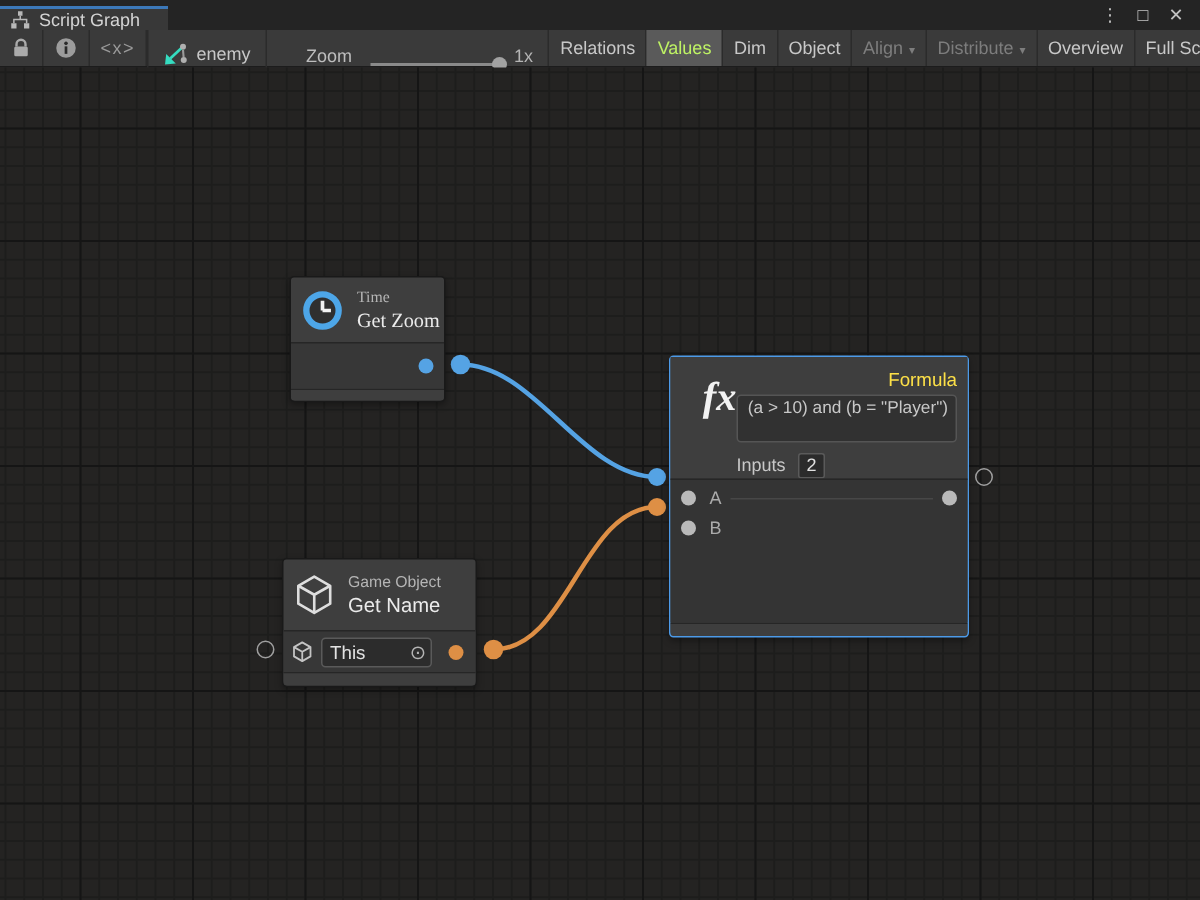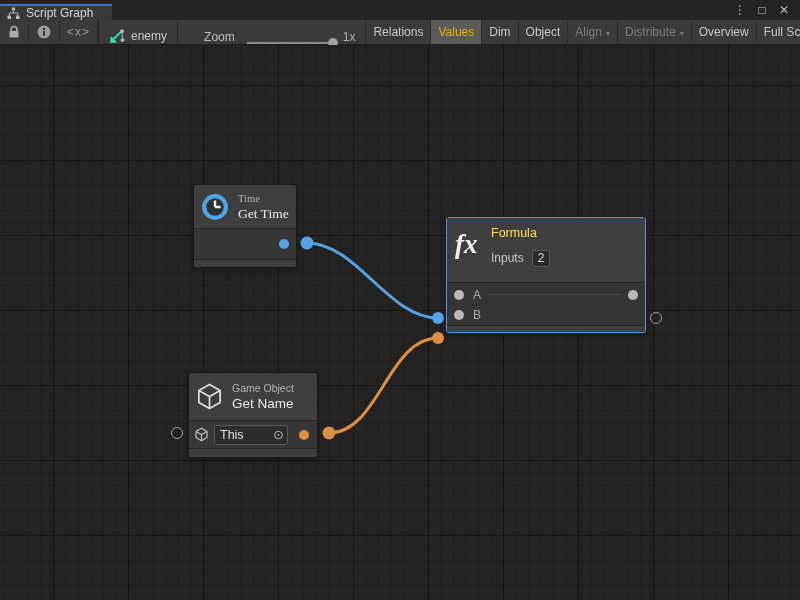--- a/index.html
+++ b/index.html
@@ -14,21 +14,21 @@
   .tab-title { font-size:12px; color:#d4d4d4; white-space:nowrap; }
   .win-controls { margin-left:auto; display:flex; align-items:center; gap:6px; padding-right:8px; }
   .win-btn { color:#c2c2c2; font-size:12px; line-height:20px; width:16px; text-align:center; cursor:default; }
 
   
   .toolbar { height:25px; background:#3a3a3a; display:flex; align-items:stretch;
     border-bottom:1px solid #1c1c1c; font-size:12px; color:#c8c8c8; }
   .tb-btn { display:flex; align-items:center; justify-content:center;
     padding:0 7px; border-right:1px solid #2b2b2b; white-space:nowrap; }
   .tb-btn.icon-btn { padding:0 8px; }
-  .tb-btn.active { background:#5a5a5a; color:#eab308; }
+  .tb-btn.active { background:#5a5a5a; color:#bef264; }
   .tb-btn.disabled { color:#7d7d7d; }
   .tb-caret { font-size:8px; margin-left:4px; margin-top:2px; }
   .tb-spacer { width:16px; }
   .code-label { color:#9a9a9a; font-size:12px; letter-spacing:1px; }
   .graph-btn { display:flex; align-items:center; gap:6px; padding:16px 10px;
     border-right:1px solid #2b2b2b; border-left:1px solid #2b2b2b; }
   .zoom-group { display:flex; align-items:flex-end; padding:0 10px 0 26px; }
   .zoom-label { color:#bdbdbd; margin-right:12px; }
   .zoom-track { width:86px; height:2px; background:#8a8a8a; position:relative; }
   .zoom-handle { position:absolute; right:-5px; top:-4px; width:10px; height:10px;
@@ -74,22 +74,22 @@
   .node-go .node-row { height:28px; padding:0 0 0 5px; }
   .node-go .node-footer { height:9px; }
   .go-field { margin-left:5px; width:74px; height:20px; background:#2c2c2c;
     border:1px solid #5a5a5a; border-radius:3px; display:flex; align-items:center; }
   .go-field-text { flex:1; font-size:12.5px; color:#e2e2e2; padding-left:5px;
     overflow:hidden; white-space:nowrap; }
   .go-picker { color:#b5b5b5; font-size:13px; padding-right:3px; line-height:1; }
   .node-go .port-dot { margin-left:auto; margin-right:8px; }
 
   
-  .node-formula { left:446px; top:172px; width:200px; height:116px;
-    border:1px solid #4c9ae8; display:flex; flex-direction:column; }
+  .node-formula { left:446px; top:192px; width:200px; height:188px;
+    border:1px solid #4c9ae8; display:flex; flex-direction:column;text-align:right; }
   .f-header { height:81px; background:#3e3e3e; display:flex; padding:5px 7px 0 8px; }
   .f-icon { width:36px; font-family:"Liberation Serif","DejaVu Serif",serif;
     font-style:italic; font-weight:bold; font-size:27px; color:#f2f2f2;
     line-height:30px; margin-top:6px; }
   .f-main { flex:1; }
   .f-title { font-size:12.5px; color:#fde047; height:20px; line-height:20px; }
   .f-expr { height:32px; background:#313131; border:1px solid #555;
     border-radius:3px; font-size:11.5px; color:#c8c8c8; line-height:14px;
     padding:1px 5px; overflow:hidden; }
   .f-inputs { height:22px; display:flex; align-items:center; gap:8px;
@@ -205,34 +205,35 @@
   <div class="node node-time">
     <div class="node-header">
       <span>
         <svg width="30" height="30" viewBox="0 0 32 32">
           <circle cx="16" cy="16" r="11.5" fill="#2f2f2f" stroke="#4da6e8" stroke-width="4.5"></circle>
           <path d="M16 16 V9 M16 16 H22" stroke="#f2f2f2" stroke-width="2.6" fill="none"></path>
         </svg>
       </span>
       <div>
         <div class="node-cat">Time</div>
-        <div class="node-title">Get Time</div>
+        <div class="node-title">Get Zoom</div>
       </div>
     </div>
     <div class="node-row">
       <span class="port-dot dot-blue"></span>
     </div>
     <div class="node-footer"></div>
   </div>
 
   <div class="node node-formula">
     <div class="f-header">
       <div class="f-icon">fx</div>
       <div class="f-main">
         <div class="f-title">Formula</div>
+        <div class="f-expr">(a &gt; 10) and (b = "Player")</div>
         <div class="f-inputs">
           <span>Inputs</span>
           <span class="f-count">2</span>
         </div>
       </div>
     </div>
     <div class="f-ports">
       <div class="f-row">
         <span class="port-dot dot-gray"></span>
         <span class="label">A</span>

